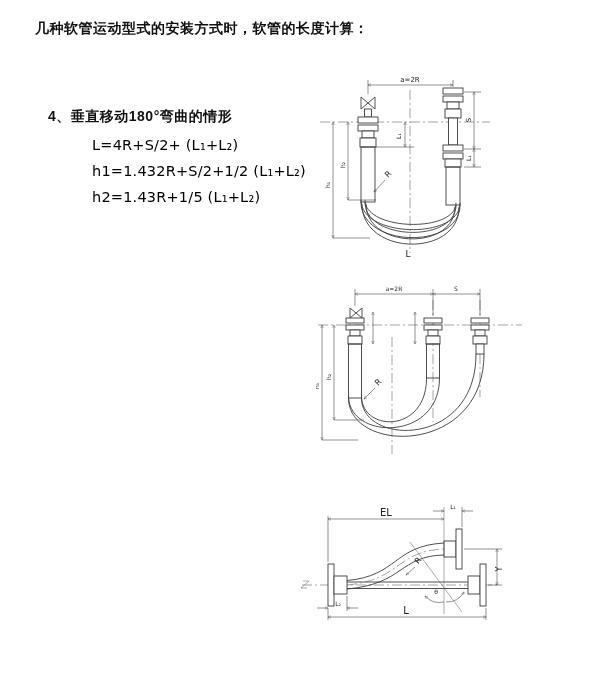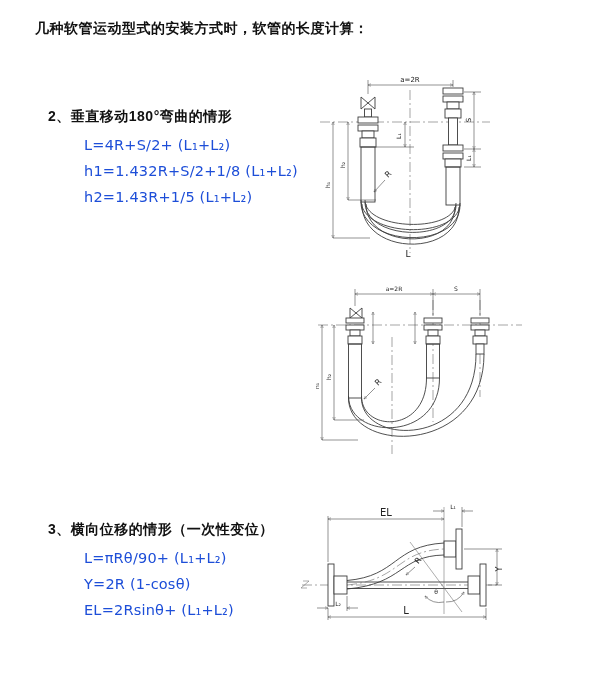--- a/index.html
+++ b/index.html
@@ -4,55 +4,47 @@
 <style>
   html,body{margin:0;padding:0;background:#ffffff;}
   .page{position:relative;width:600px;height:675px;background:#fff;overflow:hidden;
         font-family:"Liberation Sans","DejaVu Sans",sans-serif;color:#111;}
   .title{position:absolute;left:35px;top:20px;font-size:14px;font-weight:bold;
          letter-spacing:.5px;margin:0;white-space:nowrap;}
   .sec{position:absolute;left:48px;}
   .sec-h{font-size:14px;font-weight:bold;letter-spacing:.5px;white-space:nowrap;}
   .formulas{margin-top:12px;margin-left:28px;}
   .f{font-family:"DejaVu Sans",sans-serif;font-size:14.5px;line-height:15px;
-     margin:0 0 11px 8px;white-space:nowrap;color:#1d4ed8;letter-spacing:.2px;}
+     margin:0 0 11px 16px;white-space:nowrap;color:#000000;letter-spacing:.2px;}
   .dg{position:absolute;}
   .dg line,.dg path,.dg rect{stroke:#3c3c3c;fill:none;stroke-width:0.9;}
   .dg .dim{stroke:#4a4a4a;stroke-width:0.6;}
   .dg .cl{stroke:#6a6a6a;stroke-width:0.6;stroke-dasharray:10 3 2 3;}
   .dg .thin{stroke:#5a5a5a;stroke-width:0.5;}
   .dg rect.solid{fill:#ffffff;}
   .dg text{font-family:"DejaVu Sans",sans-serif;fill:#222;stroke:none;}
   .t6{font-size:6px;} .t7{font-size:7px;} .t8{font-size:8px;} .t9{font-size:9px;} .t10{font-size:10px;}
 </style>
 </head>
 <body>
 
 <div class="page">
 
   <h1 class="title">几种软管运动型式的安装方式时，软管的长度计算：</h1>
 
   <div class="sec" style="top:108px">
-    <div class="sec-h">2、垂直移动180°弯曲的情形</div>
+    <div class="sec-h">4、垂直移动180°弯曲的情形</div>
     <div class="formulas">
       <p class="f">L=4R+S/2+ (L₁+L₂)</p>
-      <p class="f">h1=1.432R+S/2+1/8 (L₁+L₂)</p>
+      <p class="f">h1=1.432R+S/2+1/2 (L₁+L₂)</p>
       <p class="f">h2=1.43R+1/5 (L₁+L₂)</p>
     </div>
   </div>
 
 
-  <div class="sec" style="top:521px">
-    <div class="sec-h">3、横向位移的情形（一次性变位）</div>
-    <div class="formulas">
-      <p class="f">L=πRθ/90+ (L₁+L₂)</p>
-      <p class="f">Y=2R (1-cosθ)</p>
-      <p class="f">EL=2Rsinθ+ (L₁+L₂)</p>
-    </div>
-  </div>
 
   <svg class="dg" style="left:318px;top:70px" width="218" height="192" viewBox="0 0 218 192">
     <defs>
       <pattern id="p1" width="6" height="6" patternUnits="userSpaceOnUse">
         <path d="M0,6 L6,0 M0,0 L6,6" stroke="#666" stroke-width="0.5"></path>
       </pattern>
       <marker id="m1" viewBox="0 0 10 10" refX="9" refY="5" markerWidth="6" markerHeight="6" orient="auto-start-reverse">
         <path d="M0,1 L10,5 L0,9 z" fill="#333" stroke="none"></path>
       </marker>
     </defs>

